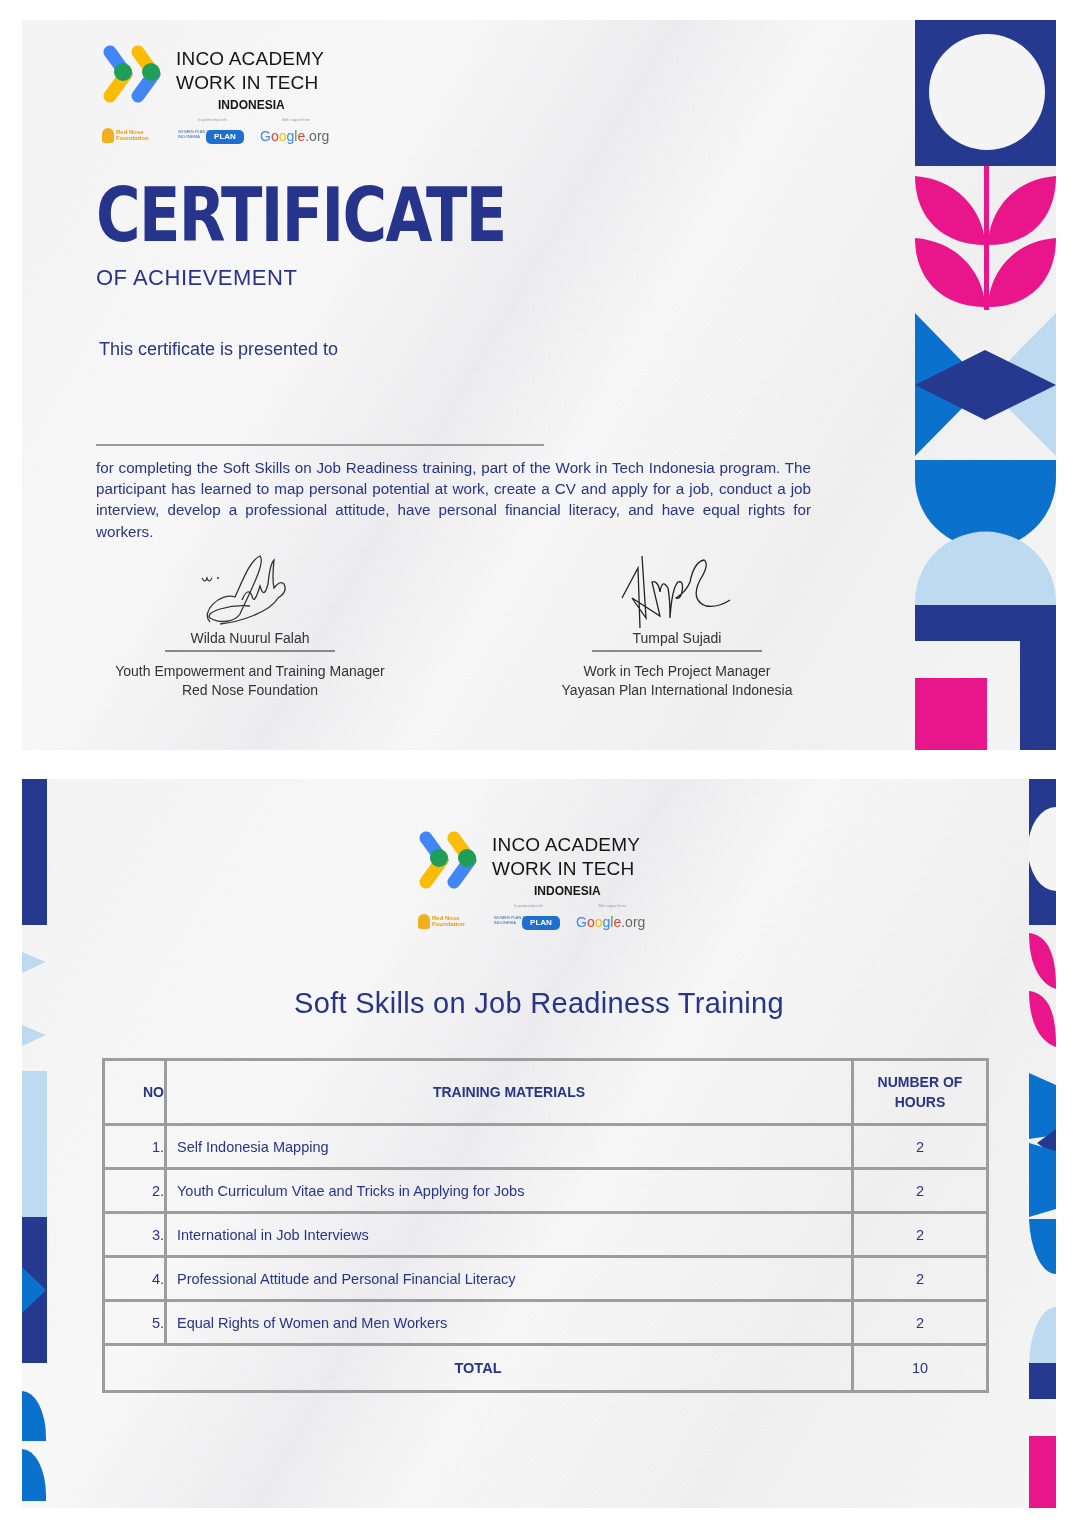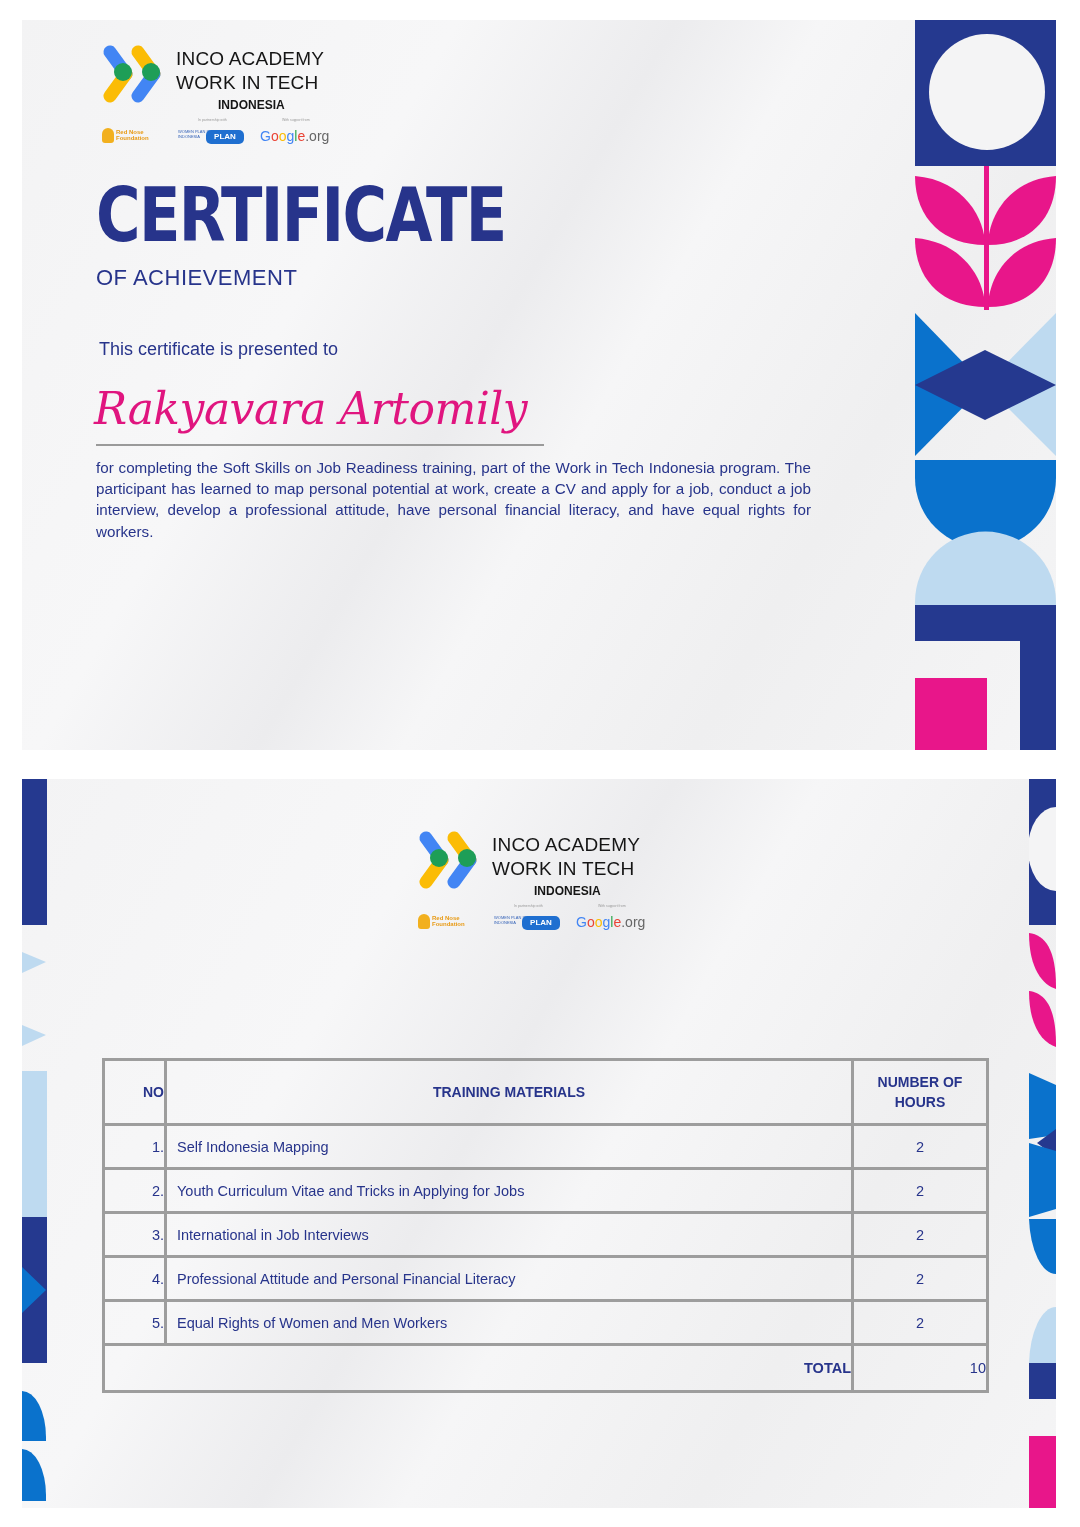--- a/index.html
+++ b/index.html
@@ -54,21 +54,21 @@
   
   .training-title { position: absolute; left: 0; width: 1034px; top: 208px; text-align: center; font-size: 29px; color: #27348b; letter-spacing: 0.3px; }
   table.materials { position: absolute; left: 80px; top: 279px; width: 887px; border-collapse: collapse; border: 3px solid #9d9d9d; }
   table.materials th, table.materials td { border: 3px solid #9d9d9d; color: #27348b; font-size: 14.5px; }
   table.materials th { font-weight: bold; height: 65px; font-size: 14px; }
   table.materials td { height: 44px; }
   .c-no { width: 62px; text-align: right; }
   .c-mat { text-align: left; padding-left: 10px; }
   .c-mat-h { text-align: center; }
   .c-hr { width: 135px; text-align: center; line-height: 20px; }
-  tr.total td { height: 47px; text-align: right; }
+  tr.total td { height: 47px; }
   .c-total { text-align: center; font-weight: bold; }
 </style>
 </head>
 <body>
 
 <div class="card" id="card1">
 
   <div class="logo" style="left:76px; top:20px;">
     <svg class="mark" viewBox="0 0 66 66">
       <line x1="12" y1="12" x2="28" y2="34" stroke="#4285f4" stroke-width="13" stroke-linecap="round"></line>
@@ -94,25 +94,45 @@
       </div>
       <div class="googleorg">
         <span class="g1">G</span><span class="g2">o</span><span class="g3">o</span><span class="g1">g</span><span class="g4">l</span><span class="g2">e</span><span class="org">.org</span>
       </div>
     </div>
   </div>
 
   <div class="cert-title">CERTIFICATE</div>
   <div class="cert-sub">OF ACHIEVEMENT</div>
   <div class="presented">This certificate is presented to</div>
-  <div class="recipient">Rakyavara Artomily</div>
   <div class="name-line"></div>
   <div class="desc">for completing the Soft Skills on Job Readiness training, part of the Work in Tech Indonesia program. The participant has learned to map personal potential at work, create a CV and apply for a job, conduct a job interview, develop a professional attitude, have personal financial literacy, and have equal rights for workers.</div>
 
-
+  <div class="sig" id="sig1">
+    <svg width="140" height="78" viewBox="0 0 140 78">
+      <path d="M22 26 q3 6 5 0 q2 6 5 0" fill="none" stroke="#333" stroke-width="1.2"></path>
+      <circle cx="38" cy="26" r="1" fill="#333"></circle>
+      <path d="M30 70 C20 60 40 40 55 45 C62 30 70 8 80 4 C86 10 70 40 60 62 C55 70 40 72 30 66 C24 60 50 52 70 54" fill="none" stroke="#333" stroke-width="1.3"></path>
+      <path d="M62 48 q6 -14 10 -4 q2 10 8 -10 q4 14 8 -2 q2 -20 6 -24 q-2 20 0 28 q6 -8 10 -4 q4 8 -6 14 C90 60 60 70 40 72" fill="none" stroke="#333" stroke-width="1.3"></path>
+    </svg>
+    <div class="sname">Wilda Nuurul Falah</div>
+    <div class="sline"></div>
+    <div class="srole">Youth Empowerment and Training Manager</div>
+    <div class="srole">Red Nose Foundation</div>
+  </div>
+
+  <div class="sig" id="sig2">
+    <svg width="150" height="82" viewBox="0 0 150 82">
+      <path d="M20 50 L36 20 L38 80 M40 8 L44 70 L30 50 L58 68 L50 34 q6 -2 8 10 q2 -14 8 -4 q2 10 2 30 q2 -30 8 -36 q6 -2 4 10 q-2 8 -6 6 q10 -6 14 -16 q4 -20 14 -22 q6 4 -4 20 q-10 20 6 26 q12 2 24 -6" fill="none" stroke="#222" stroke-width="1.3"></path>
+    </svg>
+    <div class="sname">Tumpal Sujadi</div>
+    <div class="sline"></div>
+    <div class="srole">Work in Tech Project Manager</div>
+    <div class="srole">Yayasan Plan International Indonesia</div>
+  </div>
 
   <svg class="deco" style="left:893px; top:0;" width="141" height="730" viewBox="0 0 141 730">
     <rect x="0" y="0" width="141" height="146" fill="#25398f"></rect>
     <circle cx="72" cy="72" r="58" fill="#f4f4f5"></circle>
     <rect x="69" y="146" width="5" height="144" fill="#e8168a"></rect>
     <path d="M0 156 C50 160 70 200 70 225 C30 225 0 200 0 156 Z" fill="#e8168a"></path>
     <path d="M141 156 C91 160 73 200 73 225 C113 225 141 200 141 156 Z" fill="#e8168a"></path>
     <path d="M0 218 C50 222 70 262 70 287 C30 287 0 262 0 218 Z" fill="#e8168a"></path>
     <path d="M141 218 C91 222 73 262 73 287 C113 287 141 262 141 218 Z" fill="#e8168a"></path>
     <polygon points="0,293 70,365 0,436" fill="#0a72cc"></polygon>
@@ -150,20 +170,21 @@
       <div class="planlogo">
         <div class="wp">WOMEN PLAN INTERNATIONAL INDONESIA</div>
         <div class="pl">PLAN</div>
       </div>
       <div class="googleorg">
         <span class="g1">G</span><span class="g2">o</span><span class="g3">o</span><span class="g1">g</span><span class="g4">l</span><span class="g2">e</span><span class="org">.org</span>
       </div>
     </div>
   </div>
 
+  <div class="training-title">Soft Skills on Job Readiness Training</div>
 
   <table class="materials">
     <thead>
       <tr>
         <th class="c-no">NO</th>
         <th class="c-mat-h">TRAINING MATERIALS</th>
         <th class="c-hr">NUMBER OF HOURS</th>
       </tr>
     </thead>
     <tbody>

